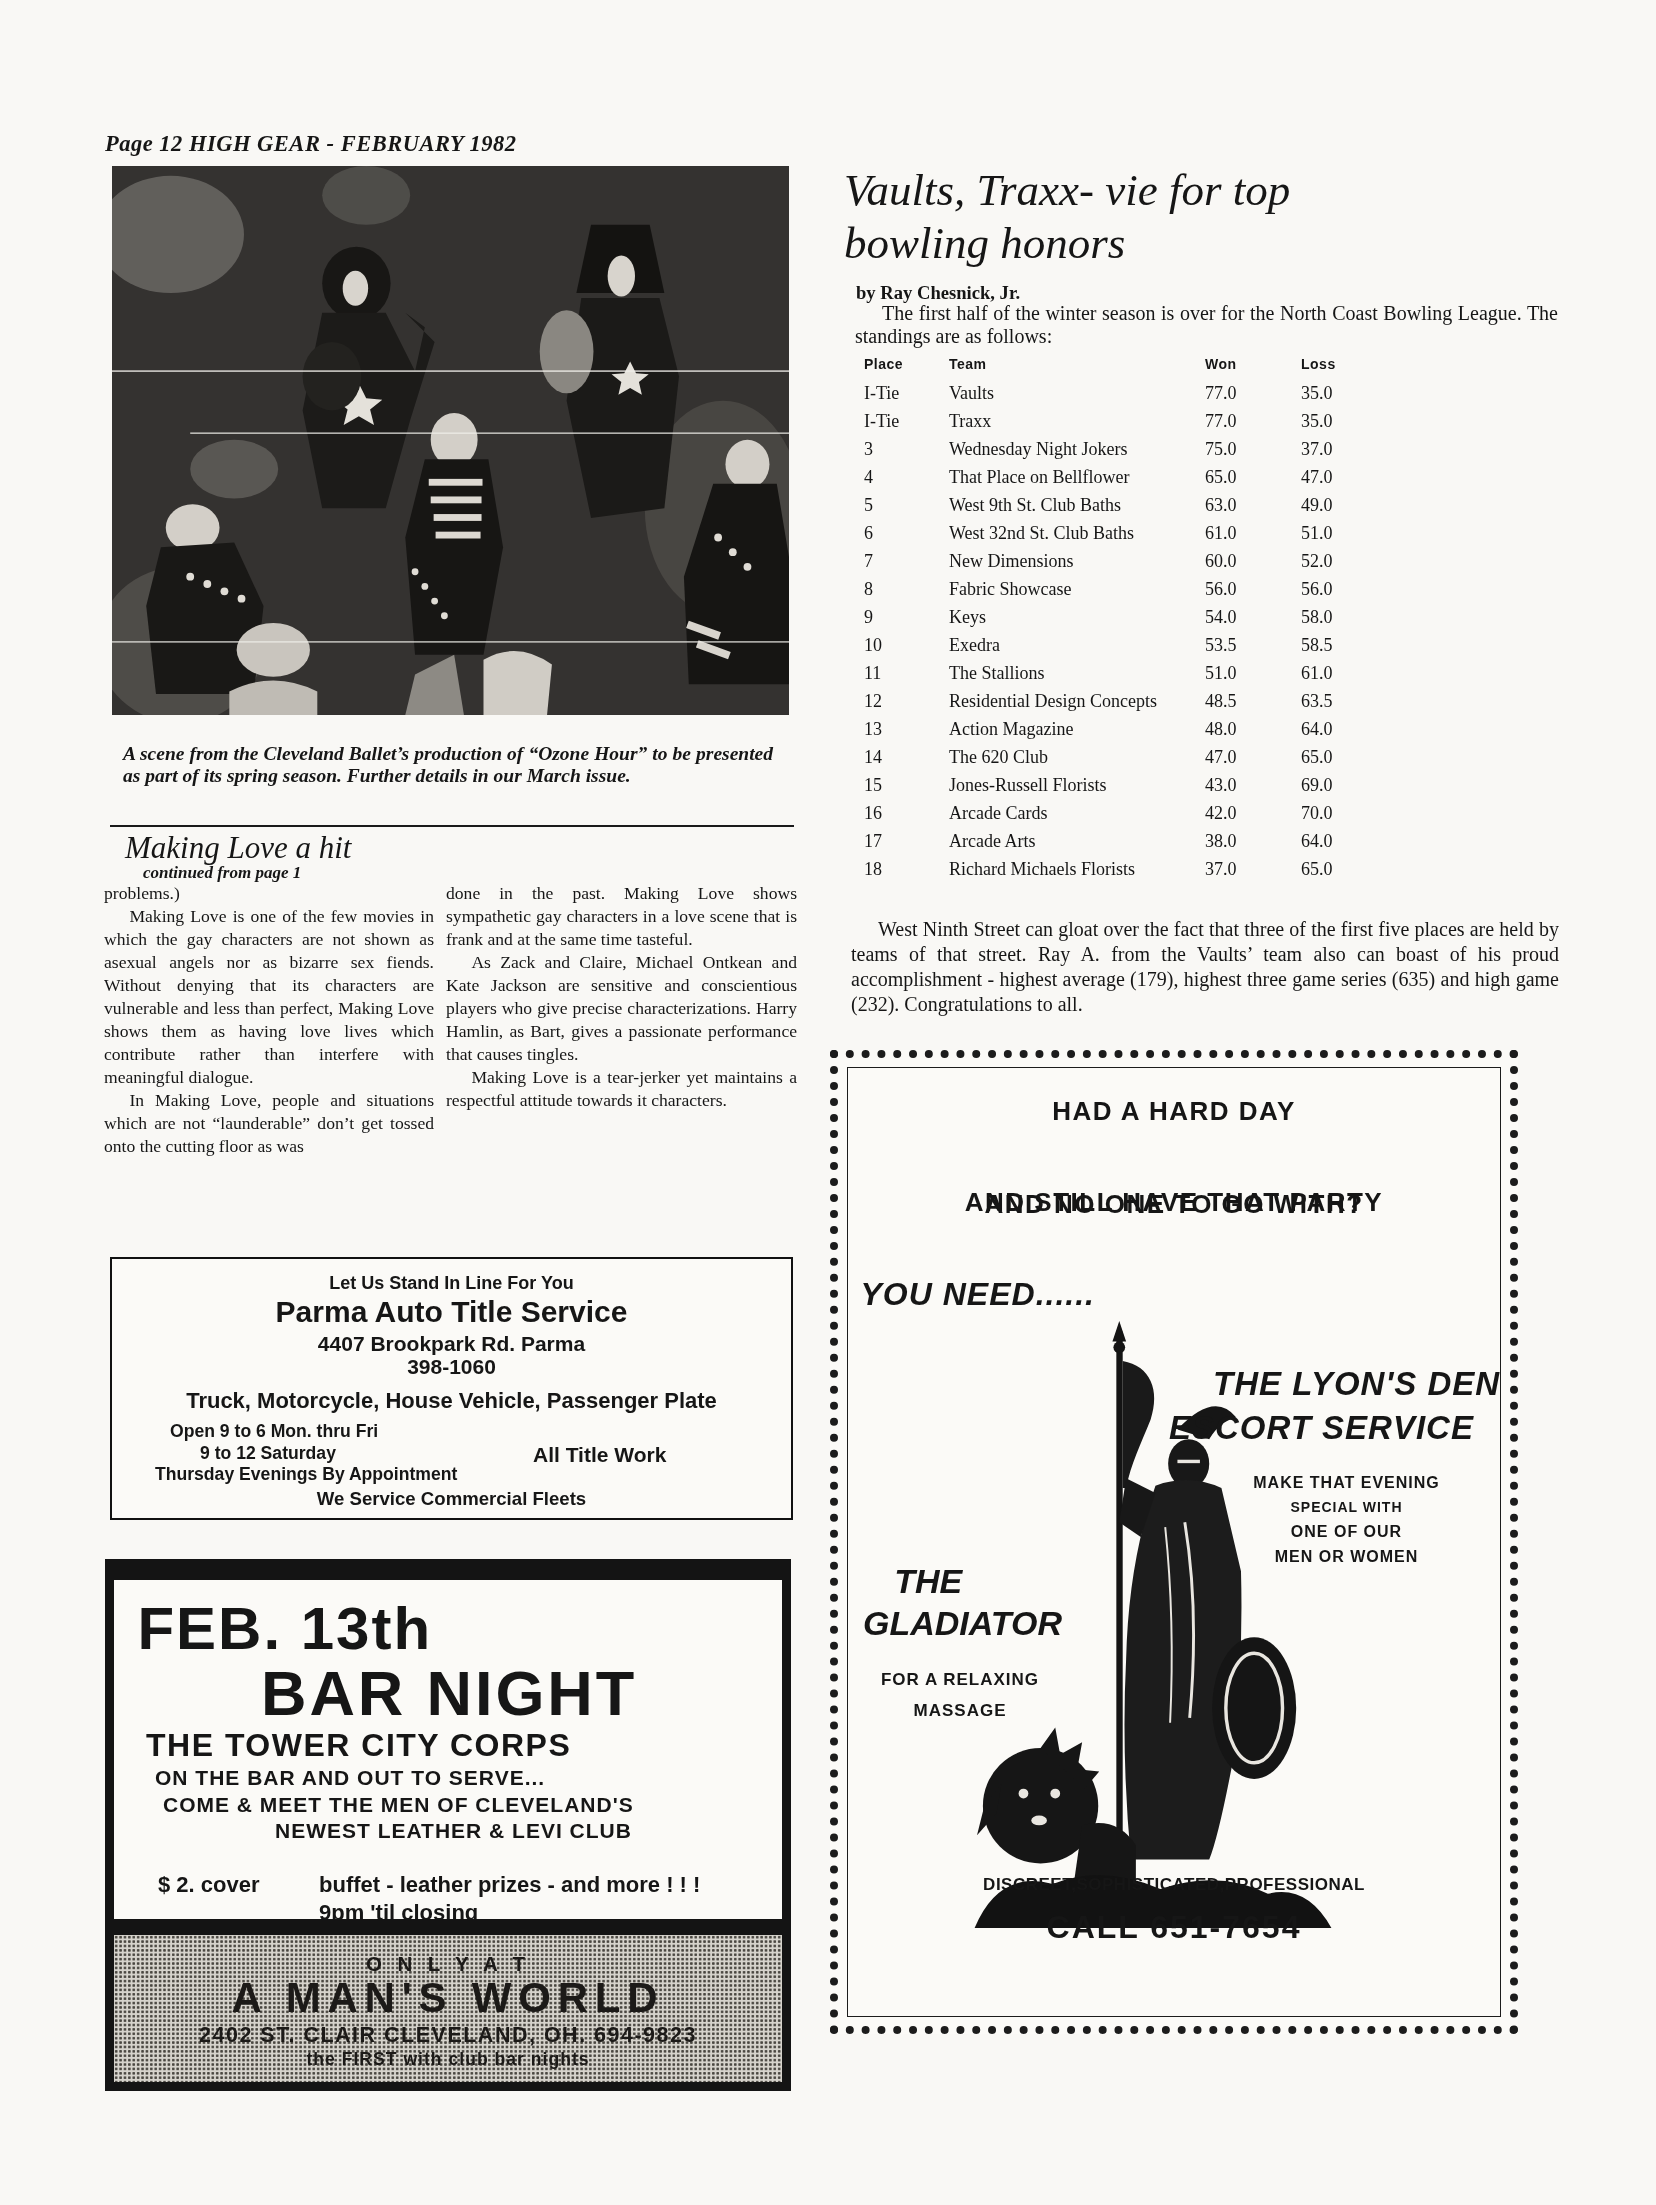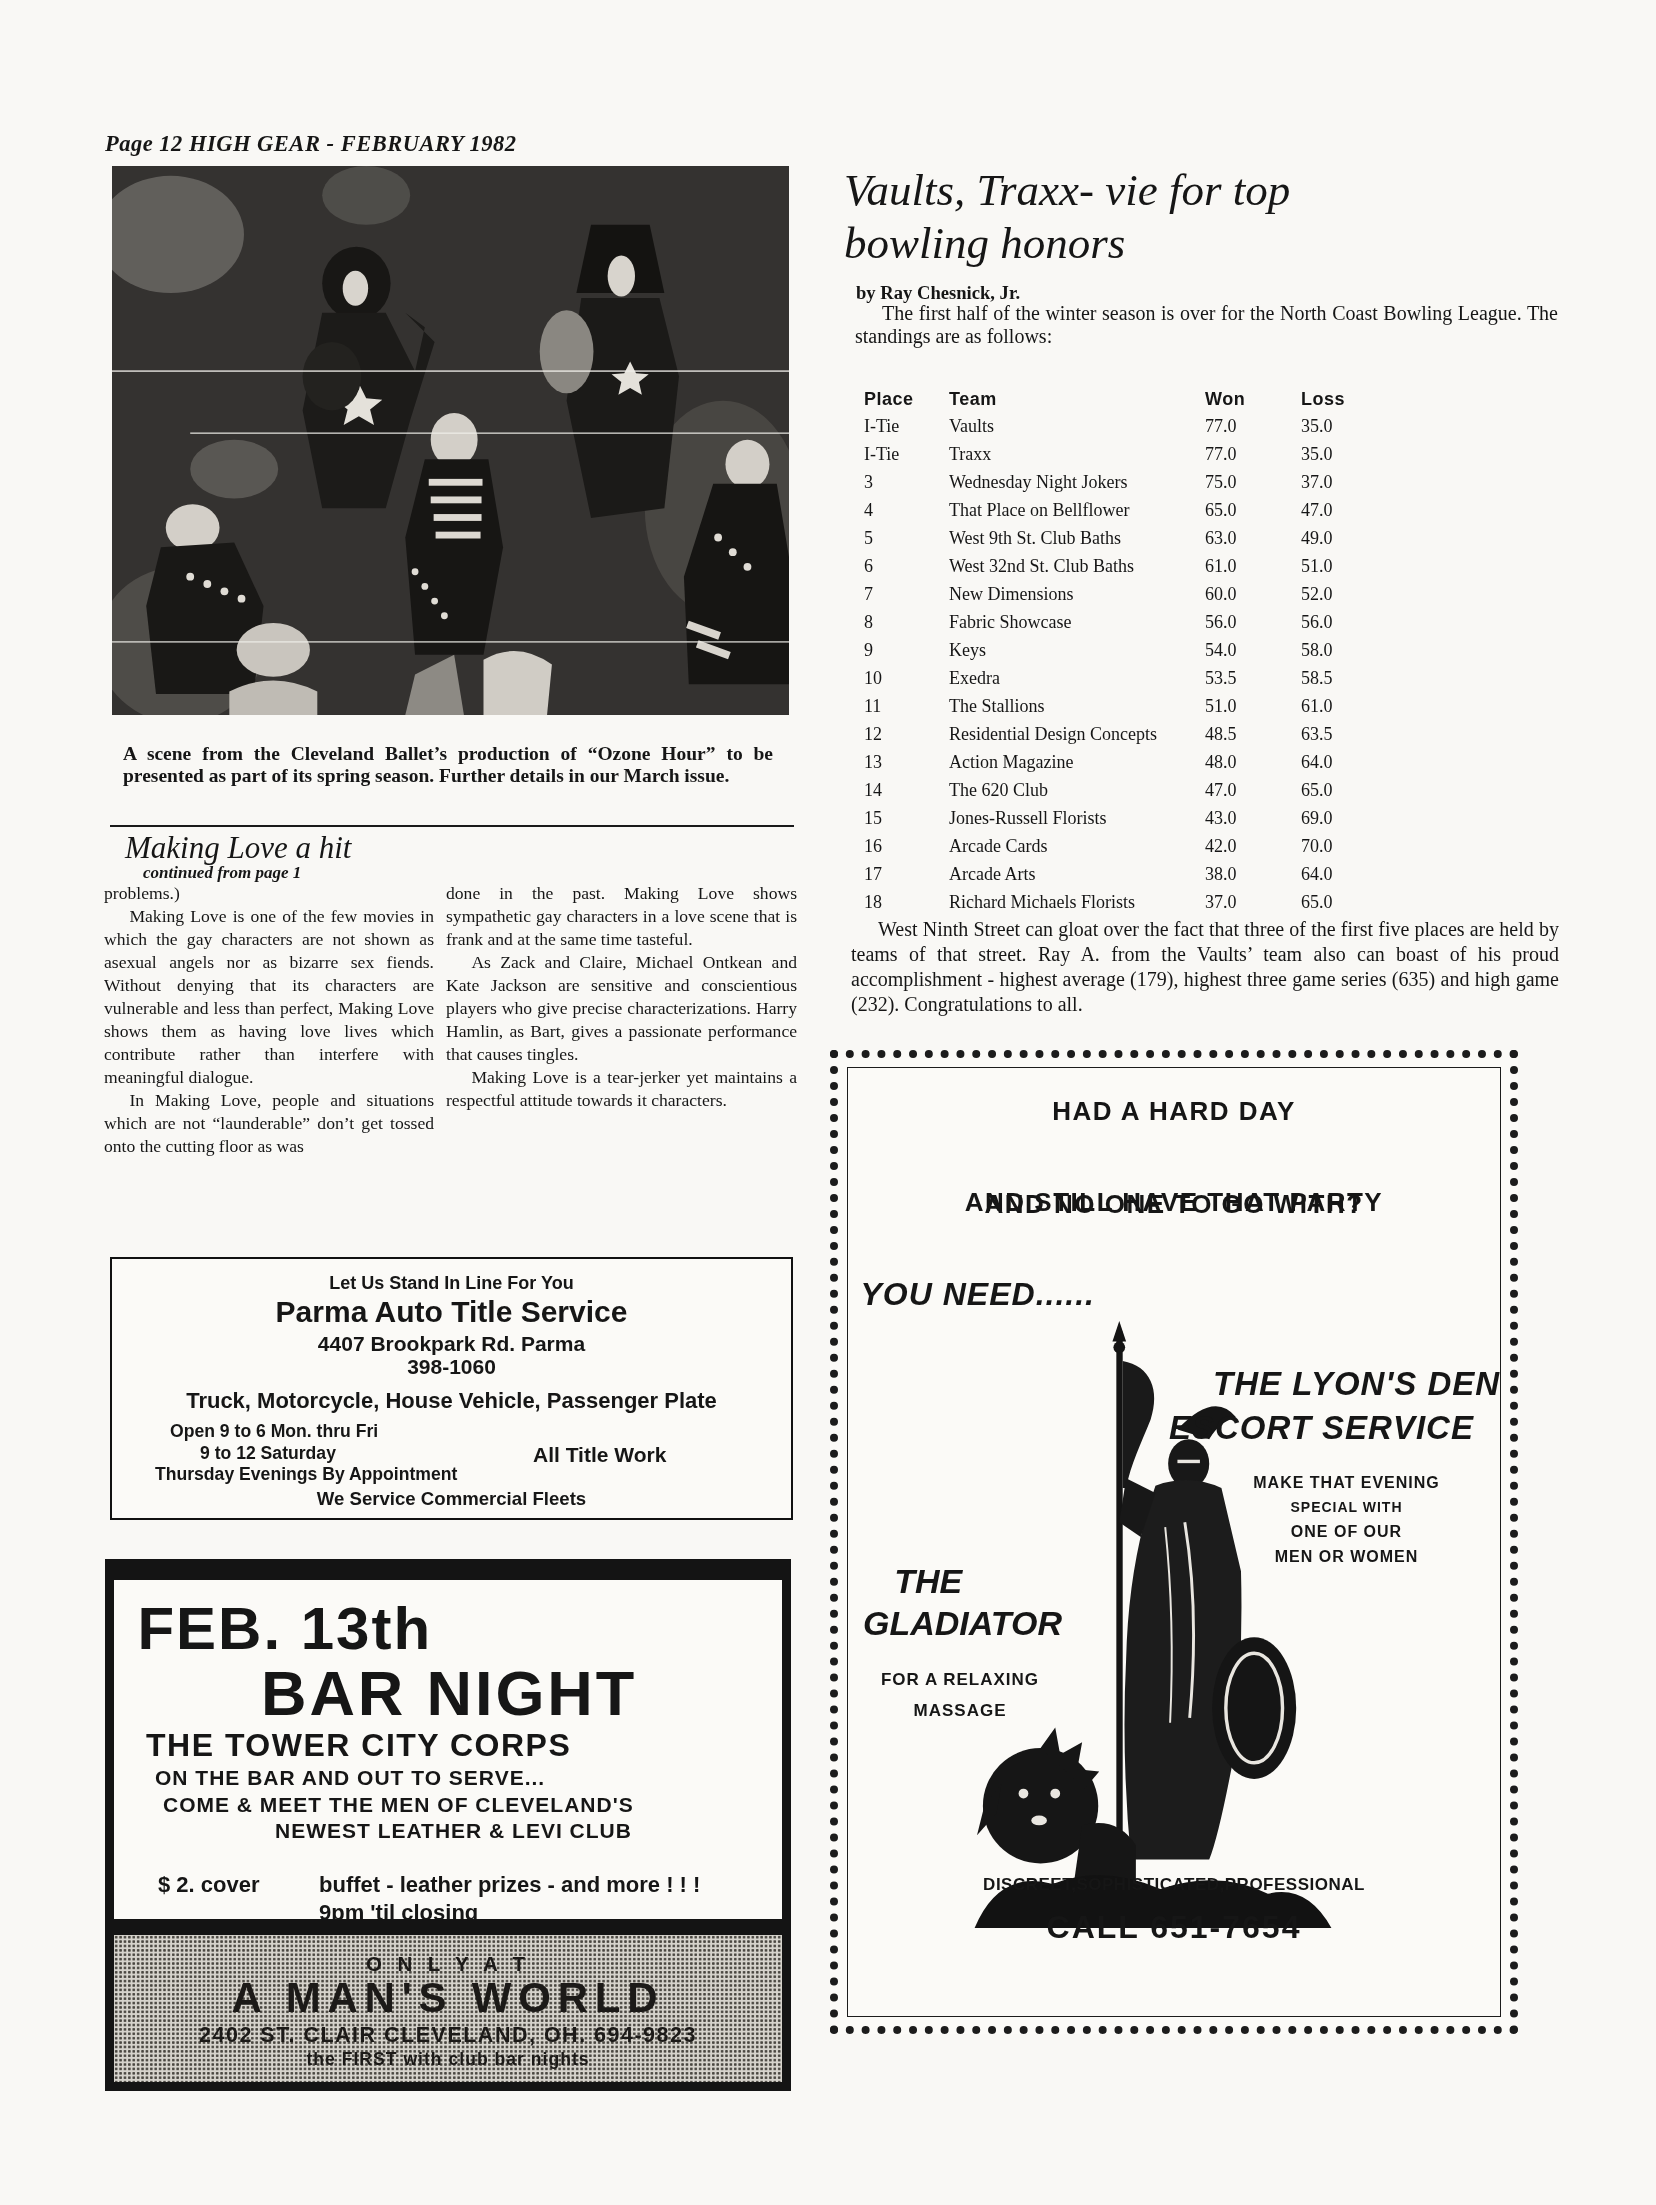--- a/index.html
+++ b/index.html
@@ -10,21 +10,21 @@
   .b{font-weight:bold;}
   .i{font-style:italic;}
   .ctr{text-align:center;}
   .just{text-align:justify;}
   .col{font-size:17.6px;line-height:23px;}
   .col p{margin:0;}
   .col p.ind{text-indent:25.4px;}
   .rule{background:#1a1a1a;height:2px;}
   
   .trow{display:flex;height:28px;font-size:18px;}
-  .thead{font-size:18px;height:27px;letter-spacing:0.5px;margin-top:33px;}
+  .thead{font-size:14px;height:27px;letter-spacing:0.5px;}
   .c-place{width:85px;flex:none;}
   .c-team{width:256px;flex:none;}
   .c-won{width:96px;flex:none;}
   .c-loss{width:88px;flex:none;}
   
   .parma{border:2.9px solid #111;background:#fbfaf7;}
   .parma div{position:absolute;white-space:nowrap;}
   
   .barnight{border:9.8px solid #141414;border-top-width:21.5px;background:#fbfaf7;}
   .barnight div{position:absolute;white-space:nowrap;}
@@ -94,21 +94,21 @@
       <path d="M760 1010 Q830 970 900 1020 L890 1123 L760 1123 Z" fill="#d0ccc5"></path>
       <path d="M620 1040 L700 1000 L720 1123 L600 1123 Z" fill="#8d8a84"></path>
 
       <rect x="0" y="418" width="1385" height="3" fill="#efede8" opacity="0.9"></rect>
       <rect x="160" y="545" width="1225" height="3" fill="#efede8" opacity="0.8"></rect>
       <rect x="0" y="972" width="1385" height="3" fill="#efede8" opacity="0.8"></rect>
       <rect x="0" y="1288" width="0" height="0" fill="none"></rect>
     </svg>
   </div>
 
-  <div class="abs serif b just" style="left:123px;top:743px;width:650px;font-size:19.5px;line-height:22px;">A scene from the Cleveland Ballet’s production of “Ozone Hour” to be presented as part of its spring season. Further details in our March issue.</div>
+  <div class="abs serif b just" style="left:123px;top:743px;width:650px;font-size:19.5px;line-height:22px;font-style:italic;">A scene from the Cleveland Ballet’s production of “Ozone Hour” to be presented as part of its spring season. Further details in our March issue.</div>
 
   <div class="abs rule" style="left:110px;top:825px;width:684px;"></div>
 
   <div class="abs serif i" style="left:125px;top:830px;font-size:31px;">Making Love a hit</div>
   <div class="abs serif b i" style="left:143px;top:863px;font-size:17px;">continued from page 1</div>
 
   <div class="abs serif just col" style="left:104px;top:882px;width:330px;">
     <p>problems.)</p>
     <p class="ind">Making Love is one of the few movies in which the gay characters are not shown as asexual angels nor as bizarre sex fiends. Without denying that its characters are vulnerable and less than perfect, Making Love shows them as having love lives which contribute rather than interfere with meaningful dialogue.</p>
     <p class="ind">In Making Love, people and situations which are not “launderable” don’t get tossed onto the cutting floor as was</p>

